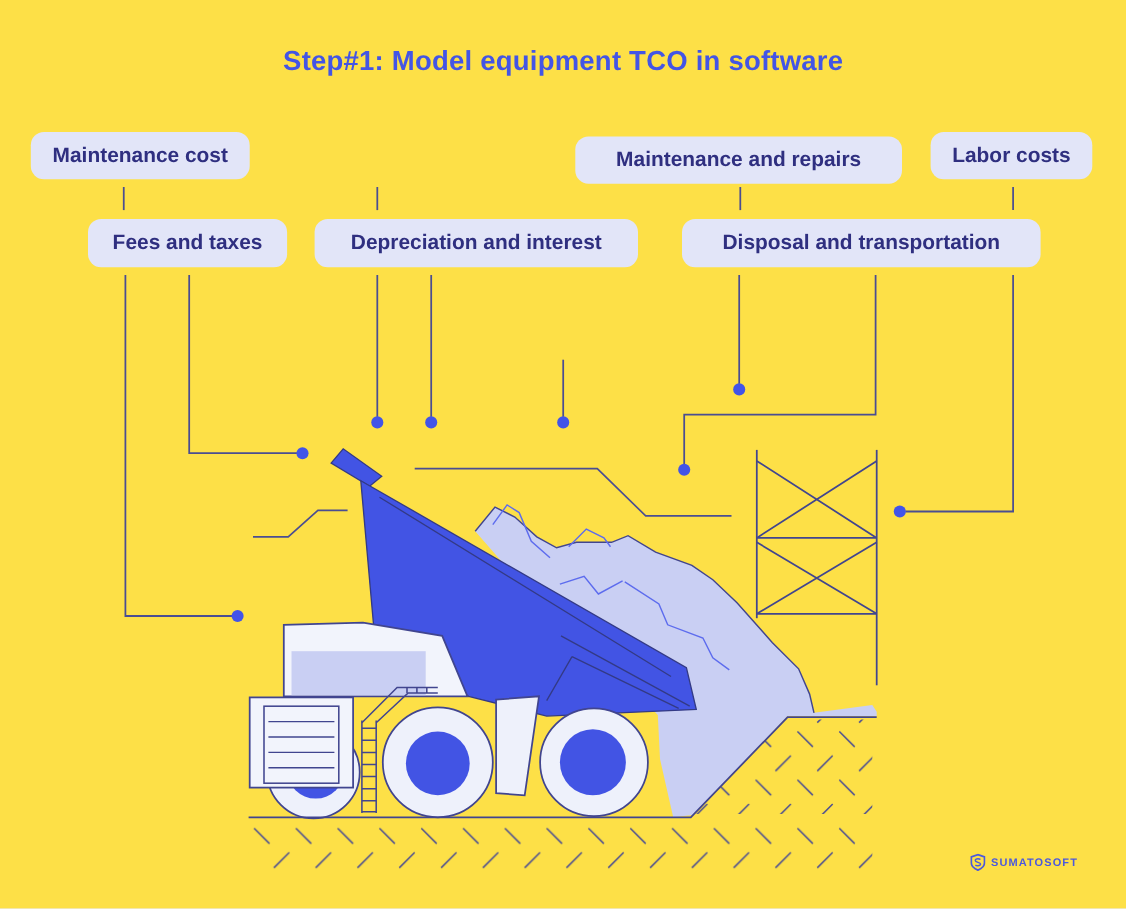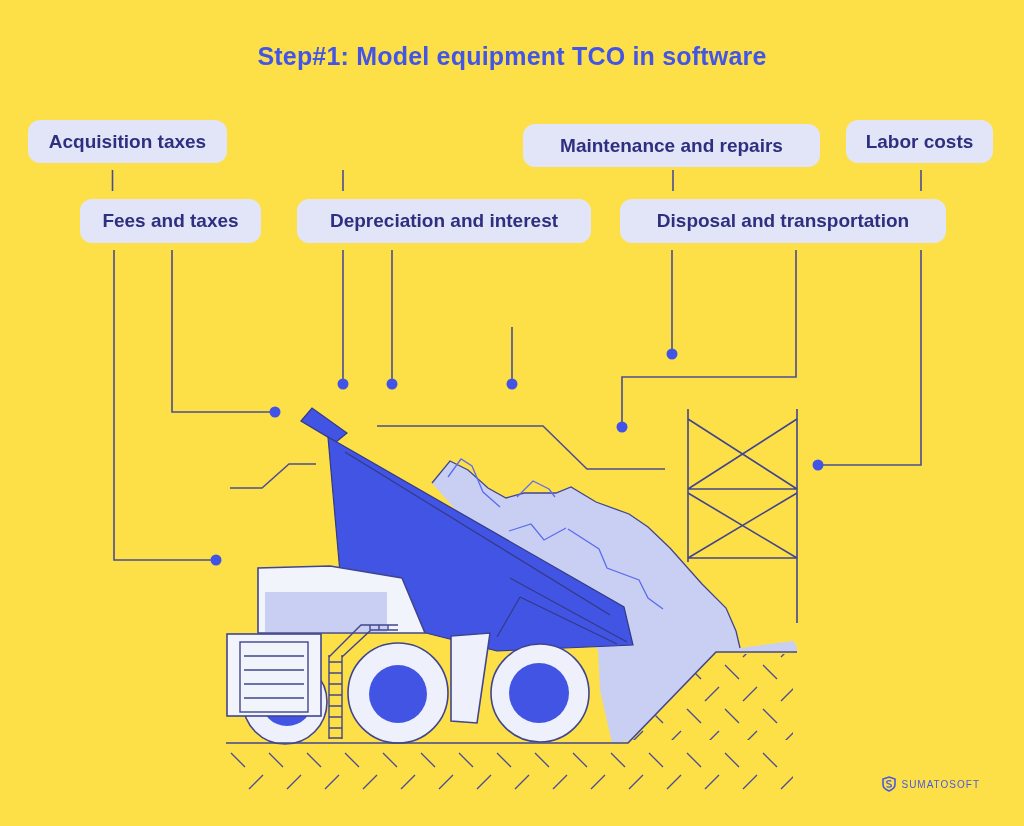--- a/index.html
+++ b/index.html
@@ -14,35 +14,35 @@
   .pill{
     position:absolute;display:flex;align-items:center;justify-content:center;
     background:#e2e5f8;color:#2f2f80;font-size:19px;font-weight:bold;
     border-radius:12px;white-space:nowrap;
   }
   .illus{position:absolute;left:0;top:0;}
   .logo{
     position:absolute;right:44px;bottom:34px;display:flex;align-items:center;gap:5px;
     color:#4b59dd;
   }
-  .logo-text{font-size:10px;font-weight:normal;letter-spacing:1px;}
+  .logo-text{font-size:10px;font-weight:bold;letter-spacing:1px;}
 </style>
 </head>
 <body>
 
 <div class="canvas">
 
   <div class="title">Step#1: Model equipment TCO in software</div>
 
-  <div class="pill" style="left:28px;top:120px;width:199px;height:43px;">Acquisition taxes</div>
+  <div class="pill" style="left:28px;top:120px;width:199px;height:43px;">Maintenance cost</div>
   <div class="pill" style="left:523px;top:124px;width:297px;height:43px;">Maintenance and repairs</div>
   <div class="pill" style="left:846px;top:120px;width:147px;height:43px;">Labor costs</div>
 
   <div class="pill" style="left:80px;top:199px;width:181px;height:44px;text-align:right;">Fees and taxes</div>
-  <div class="pill" style="left:297px;top:199px;width:294px;height:44px;">Depreciation and interest</div>
+  <div class="pill" style="left:286px;top:199px;width:294px;height:44px;">Depreciation and interest</div>
   <div class="pill" style="left:620px;top:199px;width:326px;height:44px;">Disposal and transportation</div>
 
 
   <svg class="illus" width="1024" height="826" viewBox="0 0 1024 826">
     <defs>
       <pattern id="hatch" width="38" height="44" patternUnits="userSpaceOnUse">
         <path d="M3 5 L17 19 M21 41 L35 27" stroke="#4a4d92" stroke-width="1.4" fill="none"></path>
       </pattern>
     </defs>
 

